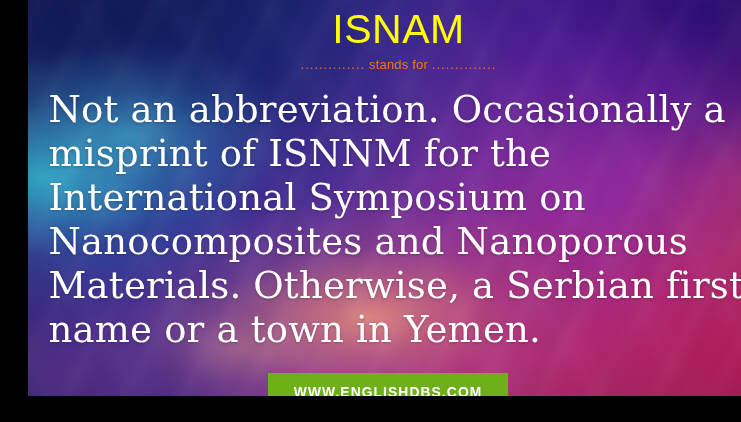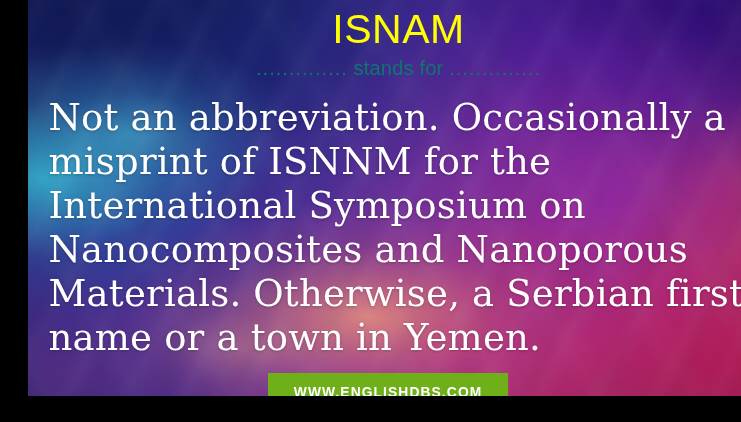--- a/index.html
+++ b/index.html
@@ -176,22 +176,22 @@
     line-height: 1.05;
     font-weight: 400;
     letter-spacing: 0.5px;
     color: #ffff00;
     text-align: center;
     font-family: "Liberation Sans", sans-serif;
   }
 
   .standsfor {
     margin-top: 6px;
-    font-size: 20px;
-    color: #0f766e;
+    font-size: 13px;
+    color: #f97316;
     text-align: right;
     white-space: nowrap;
     font-family: "Liberation Sans", sans-serif;
     letter-spacing: 0.2px;
   }
   .standsfor .dots { letter-spacing: 1px; }
 
   .definition {
     margin-top: 16px;
     width: 700px;

